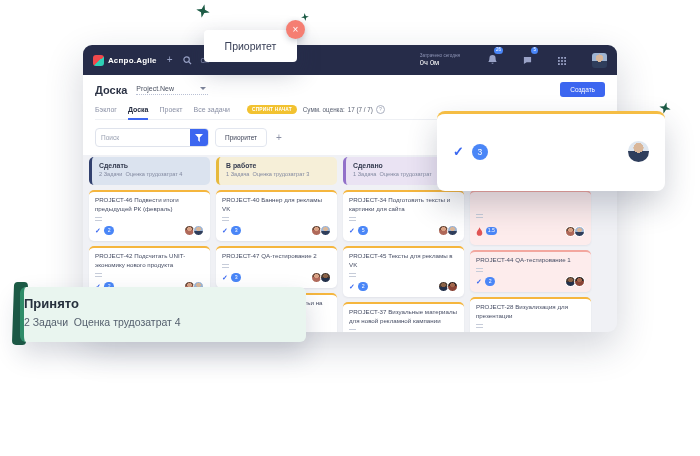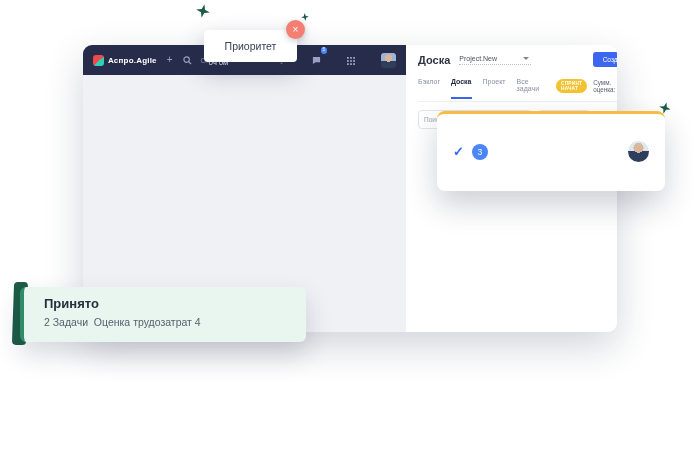--- a/index.html
+++ b/index.html
@@ -2,21 +2,21 @@
 <html><head>
 <meta charset="utf-8">
 <style>
   html,body{margin:0;padding:0;}
   .stage{position:relative;width:700px;height:456px;background:#ffffff;overflow:hidden;
          font-family:"Liberation Sans",sans-serif;-webkit-font-smoothing:antialiased;}
 
   
   .window{position:absolute;left:83px;top:45px;width:534px;height:287px;border-radius:9px;
           overflow:hidden;background:#f0f1f5;box-shadow:0 14px 38px rgba(30,40,70,.20);
-          display:flex;flex-direction:row;z-index:1;}
+          display:flex;flex-direction:column;z-index:1;}
 
   
   .navbar{height:30px;background:#262c49;display:flex;align-items:center;padding:0 10px;flex-shrink:0;}
   .logo-ic{width:11px;height:11px;border-radius:3px;
            background:conic-gradient(from 220deg,#f0494c 0 55%,#2fd0b5 55% 100%);margin-right:4px;}
   .logo-tx{color:#fff;font-size:8px;font-weight:bold;letter-spacing:.2px;}
   .nav-plus{color:#9aa3c7;font-size:10px;margin-left:10px;line-height:1;}
   .nav-sec{margin-left:10px;display:flex;align-items:center;}
   .nav-frag{color:#9aa3c7;font-size:6.5px;margin-left:9px;}
   .nav-right{margin-left:auto;display:flex;align-items:center;gap:26px;}
@@ -114,21 +114,21 @@
   .tp-foot{display:flex;align-items:center;margin-top:13px;}
   .tp-check{color:#3b68f0;font-size:13px;font-weight:bold;line-height:1;}
   .tp-badge{width:16px;height:16px;border-radius:50%;background:#4a86f7;color:#fff;font-size:8.5px;
             display:flex;align-items:center;justify-content:center;margin-left:8px;}
   .tp-av{margin-left:auto;width:21px;height:21px;border-radius:50%;
          background:radial-gradient(circle at 50% 32%,#d9b79a 0 28%,rgba(0,0,0,0) 29%),
                     linear-gradient(180deg,#dfe7f0 0 48%,#2f3e5c 48%);}
 
   .col-popup{position:absolute;left:20px;top:287px;width:286px;height:55px;background:#e9f5ef;
              border-radius:6px;border-left:4px solid #2e8c68;box-shadow:0 12px 26px rgba(30,40,70,.18);
-             z-index:7;padding:9px 20px 0;box-sizing:border-box;}
+             z-index:7;padding:9px 0 0;box-sizing:border-box;}
   .cp-title{font-size:13px;font-weight:bold;color:#26303d;}
   .cp-sub{font-size:10.5px;color:#55606e;margin-top:5px;white-space:pre;}
 </style>
 </head>
 <body>
 
 <div class="stage">
 
   <div class="window">
 

